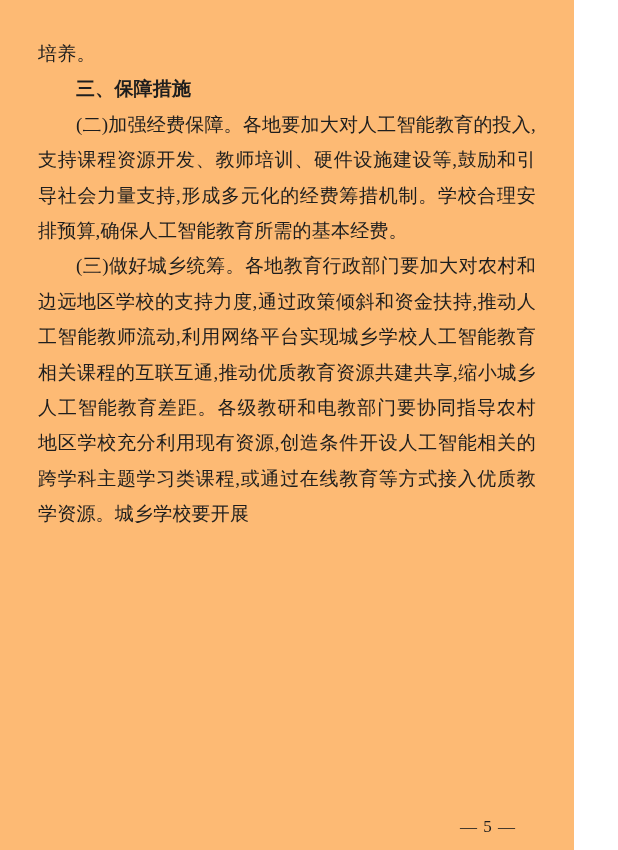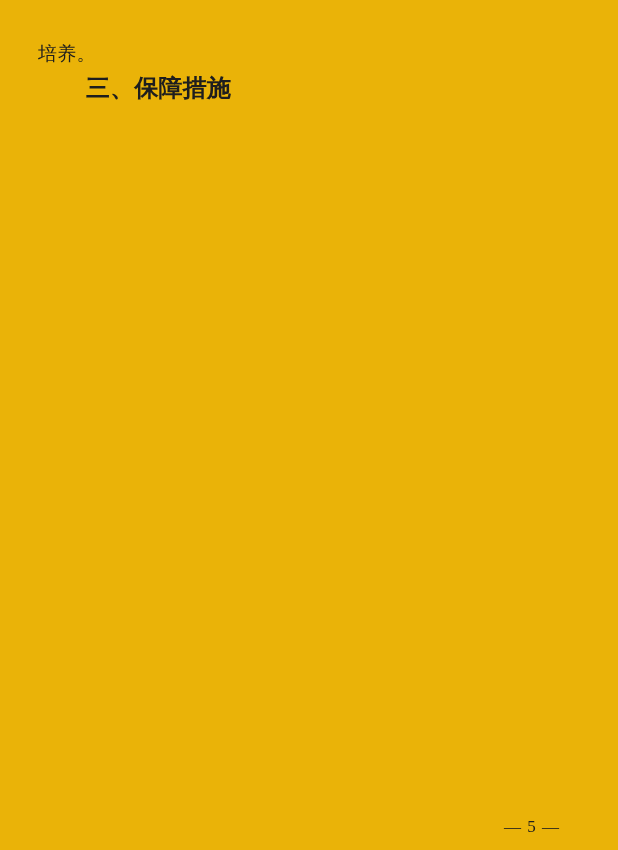--- a/index.html
+++ b/index.html
@@ -2,23 +2,23 @@
 <html><head>
 <meta charset="utf-8">
 <style>
   html, body {
     margin: 0;
     padding: 0;
     background: #ffffff;
   }
   .page {
     position: relative;
-    width: 618px;
+    width: 574px;
     height: 850px;
-    background: #eab308;
+    background: #fdba74;
     overflow: hidden;
     font-family: "Liberation Serif", serif;
     color: #1e1e1e;
   }
   .content {
     padding: 36px 38px 0 38px;
     font-size: 19px;
     line-height: 35.4px;
     text-align: justify;
     text-justify: inter-ideograph;
@@ -26,21 +26,21 @@
   }
   .para {
     margin: 0;
     text-indent: 2em;
   }
   .para.no-indent {
     text-indent: 0;
   }
   .heading {
     margin: 0;
-    font-size: 24px;
+    font-size: 19px;
     font-weight: bold;
     text-indent: 2em;
     line-height: 35.4px;
     text-align: left;
   }
   .page-number {
     position: absolute;
     right: 58px;
     bottom: 13px;
     font-size: 17px;
@@ -48,15 +48,17 @@
     color: #1e1e1e;
   }
 </style>
 </head>
 <body>
 
 <div class="page">
   <div class="content">
     <p class="para no-indent">培养。</p>
     <h3 class="heading">三、保障措施</h3>
+    <p class="para">(二)加强经费保障。各地要加大对人工智能教育的投入,支持课程资源开发、教师培训、硬件设施建设等,鼓励和引导社会力量支持,形成多元化的经费筹措机制。学校合理安排预算,确保人工智能教育所需的基本经费。</p>
+    <p class="para">(三)做好城乡统筹。各地教育行政部门要加大对农村和边远地区学校的支持力度,通过政策倾斜和资金扶持,推动人工智能教师流动,利用网络平台实现城乡学校人工智能教育相关课程的互联互通,推动优质教育资源共建共享,缩小城乡人工智能教育差距。各级教研和电教部门要协同指导农村地区学校充分利用现有资源,创造条件开设人工智能相关的跨学科主题学习类课程,或通过在线教育等方式接入优质教学资源。城乡学校要开展</p>
   </div>
   <div class="page-number">— 5 —</div>
 </div>
 
 </body></html>

